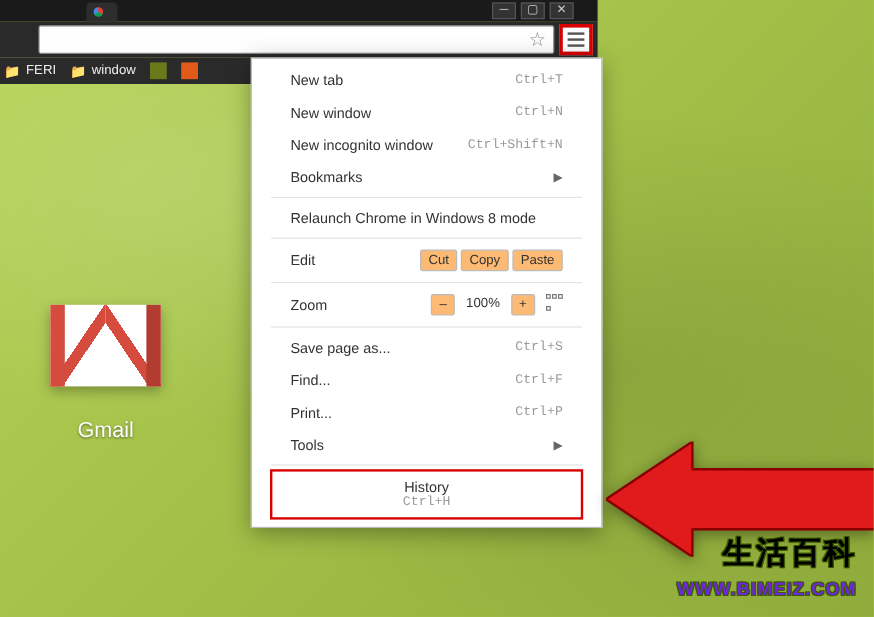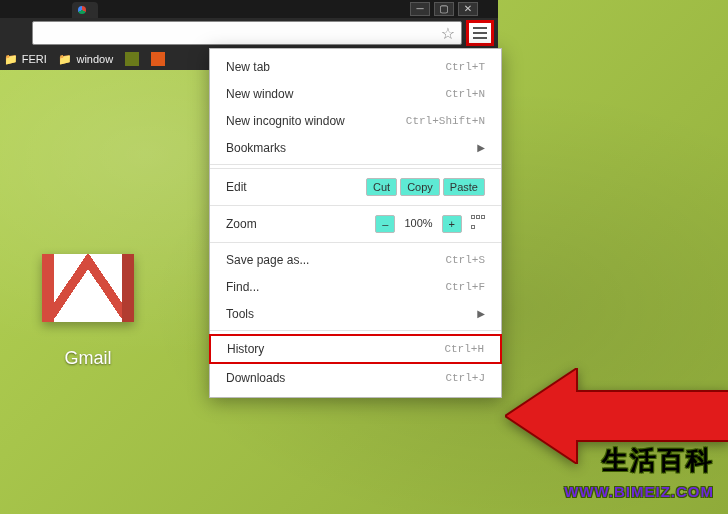--- a/index.html
+++ b/index.html
@@ -177,57 +177,58 @@
   .chrome-menu {
     position: absolute;
     top: 48px;
     right: 226px;
     width: 293px;
     background: #fff;
     border: 1px solid #bbb;
     box-shadow: 0 4px 18px rgba(0,0,0,0.35);
     font-size: 12px;
     color: #333;
-    padding: 4px 0 6px;
+    padding: 4px 16px 6px;
   }
   .menu-item {
     display: flex;
     justify-content: space-between;
     align-items: center;
     padding: 6px 16px;
     min-height: 27px;
   }
   .menu-item .shortcut { color: #999; font-size: 11px; font-family: Liberation Mono, monospace; }
   .menu-item .chevron { color: #666; font-size: 10px; }
   .menu-sep { height: 1px; background: #e3e3e3; margin: 3px 0; }
   .menu-row-controls {
     display: flex;
     gap: 3px;
   }
   .mini-btn {
     border: 1px solid #bbb;
     padding: 2px 6px;
     font-size: 11px;
-    background: #5eead4;
+    background: #fdba74;
     min-width: 18px;
     text-align: center;
     border-radius: 2px;
   }
   .fullscreen {
     display: inline-flex;
     flex-wrap: wrap;
     width: 14px; height: 14px;
     margin-left: 6px;
     align-content: space-between;
     justify-content: space-between;
   }
   .fullscreen i{width:4px;height:4px;border:1px solid #777;}
   .history-row {
     border: 2px solid #d80000;
     margin: 0 -1px;
+    flex-direction: column;
   }
 
   
   .arrow {
     position: absolute;
     right: -2px;
     top: 368px;
     width: 225px;
     height: 96px;
     filter: drop-shadow(0 3px 6px rgba(0,0,0,0.4));
@@ -326,20 +327,23 @@
     <span>New incognito window</span>
     <span class="shortcut">Ctrl+Shift+N</span>
   </div>
   <div class="menu-item">
     <span>Bookmarks</span>
     <span class="chevron">▶</span>
   </div>
 
   <div class="menu-sep"></div>
 
+  <div class="menu-item">
+    <span>Relaunch Chrome in Windows 8 mode</span>
+  </div>
 
   <div class="menu-sep"></div>
 
   <div class="menu-item">
     <span>Edit</span>
     <div class="menu-row-controls">
       <span class="mini-btn">Cut</span>
       <span class="mini-btn">Copy</span>
       <span class="mini-btn">Paste</span>
     </div>
@@ -366,34 +370,34 @@
 
   <div class="menu-item">
     <span>Save page as...</span>
     <span class="shortcut">Ctrl+S</span>
   </div>
   <div class="menu-item">
     <span>Find...</span>
     <span class="shortcut">Ctrl+F</span>
   </div>
   <div class="menu-item">
+    <span>Print...</span>
+    <span class="shortcut">Ctrl+P</span>
+  </div>
+  <div class="menu-item">
     <span>Tools</span>
     <span class="chevron">▶</span>
   </div>
 
   <div class="menu-sep"></div>
 
   <div class="menu-item history-row">
     <span>History</span>
     <span class="shortcut">Ctrl+H</span>
   </div>
-  <div class="menu-item">
-    <span>Downloads</span>
-    <span class="shortcut">Ctrl+J</span>
-  </div>
 
 </div>
 
 <svg class="arrow" viewBox="0 0 225 96">
   <polygon points="0,48 72,0 72,23 225,23 225,73 72,73 72,96" fill="#e11b1b" stroke="#8a0000" stroke-width="2"></polygon>
 </svg>
 
 <div class="wm1">生活百科</div>
 <div class="wm2">WWW.BIMEIZ.COM</div>
 

